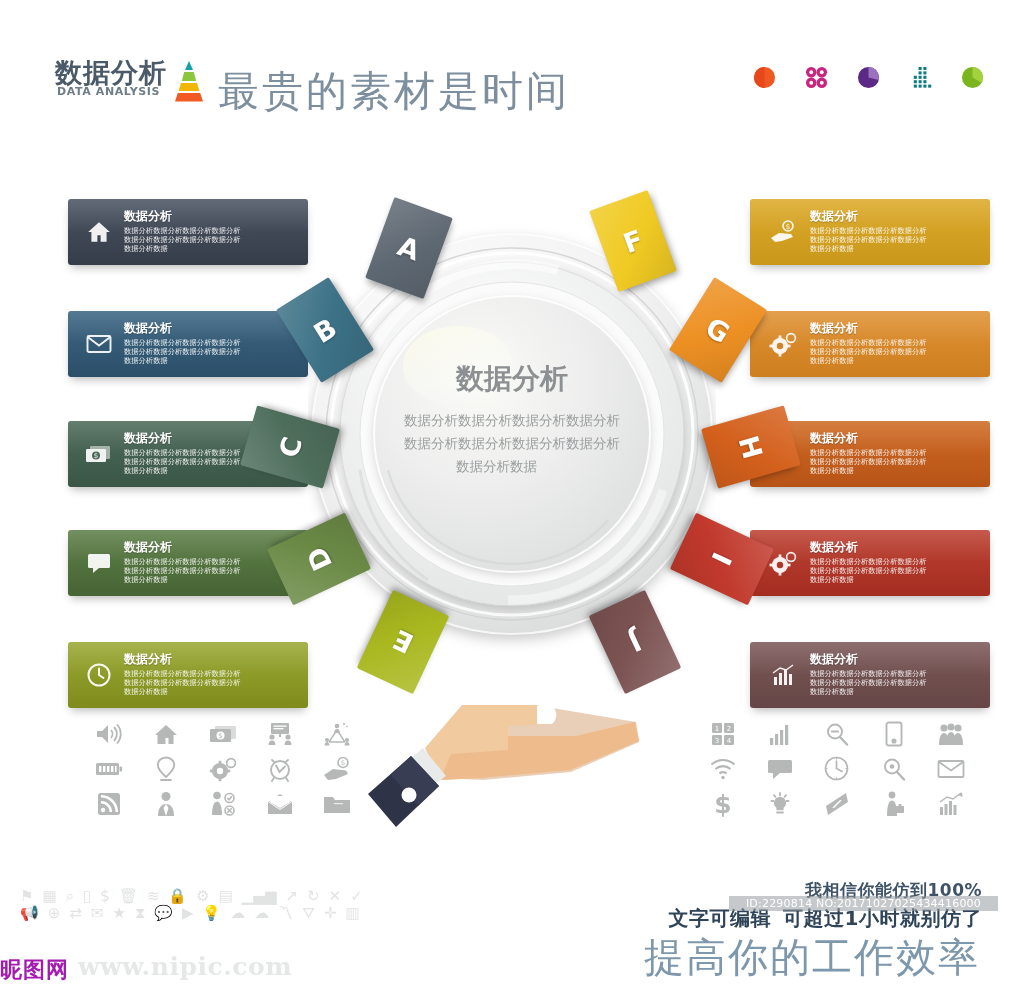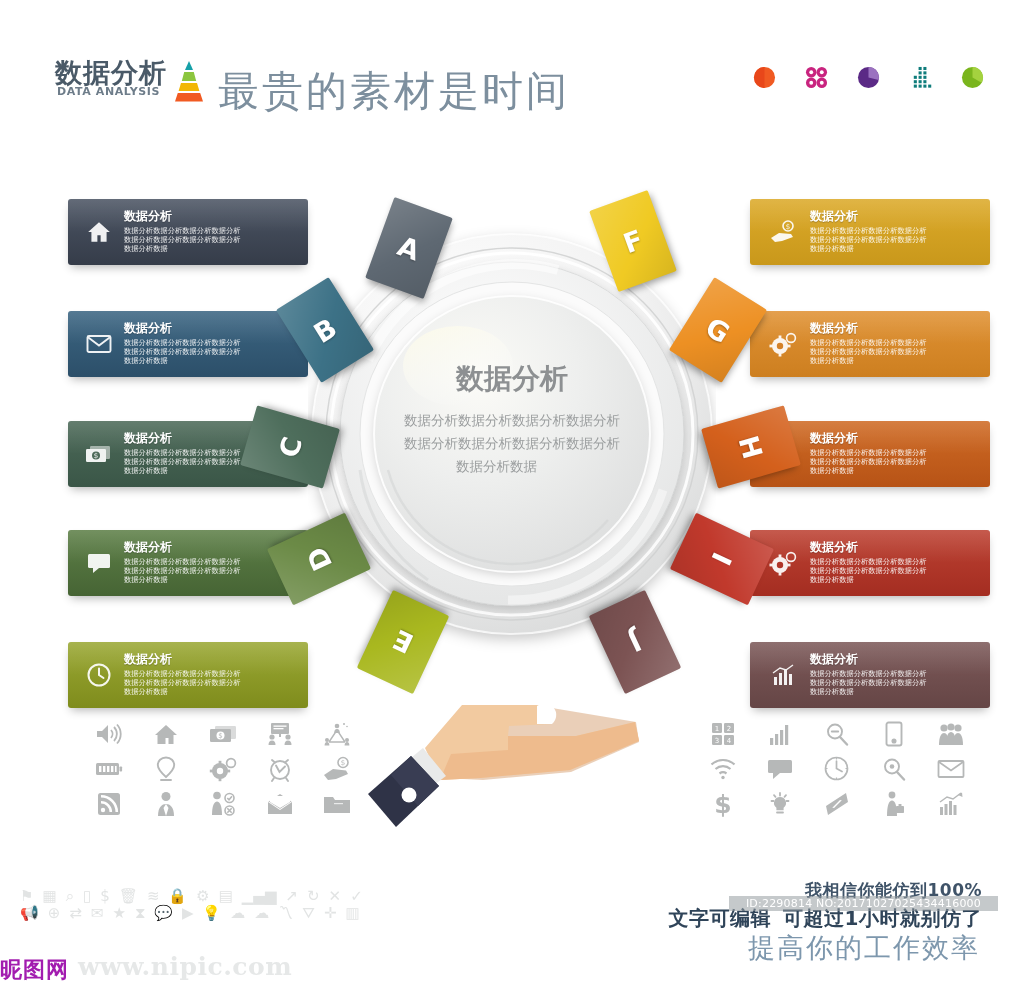--- a/index.html
+++ b/index.html
@@ -94,21 +94,21 @@
     display:flex; align-items:center; justify-content:center;
     color:#b6b8b8;
   }
   .icongrid.left  { left:80px;  top:716px; grid-template-columns:repeat(5,57px); grid-auto-rows:35px; }
   .icongrid.right { left:694px; top:716px; grid-template-columns:repeat(5,57px); grid-auto-rows:35px; }
 
   
   .bt1 { position:absolute; right:42px; top:879px; font-size:17px; color:#3f5368; font-weight:bold; letter-spacing:0.5px;}
   .bt2 { position:absolute; right:42px; top:905px; font-size:20px; color:#2f4459; font-weight:bold; letter-spacing:0.5px;}
   .bt2 .sp { margin-right:12px; }
-  .bt3 { position:absolute; right:44px; top:930px; font-size:27px; color:#7d97ad; letter-spacing:2px; font-weight:300;}
+  .bt3 { position:absolute; right:44px; top:930px; font-size:40px; color:#7d97ad; letter-spacing:2px; font-weight:300;}
 
   
   .wm { position:absolute; left:20px; top:888px; width:430px; height:105px; opacity:1; }
   .wm-row { display:flex; gap:9px; color:#e2e4e4; font-size:15px; line-height:17px; align-items:center; }
   .wm-text {
     position:absolute; left:0px; top:952px;
     font-size:25px; color:#e6e8e8; font-weight:bold;
     font-family:"DejaVu Serif","Liberation Serif",serif;
     letter-spacing:0.5px;
   }

